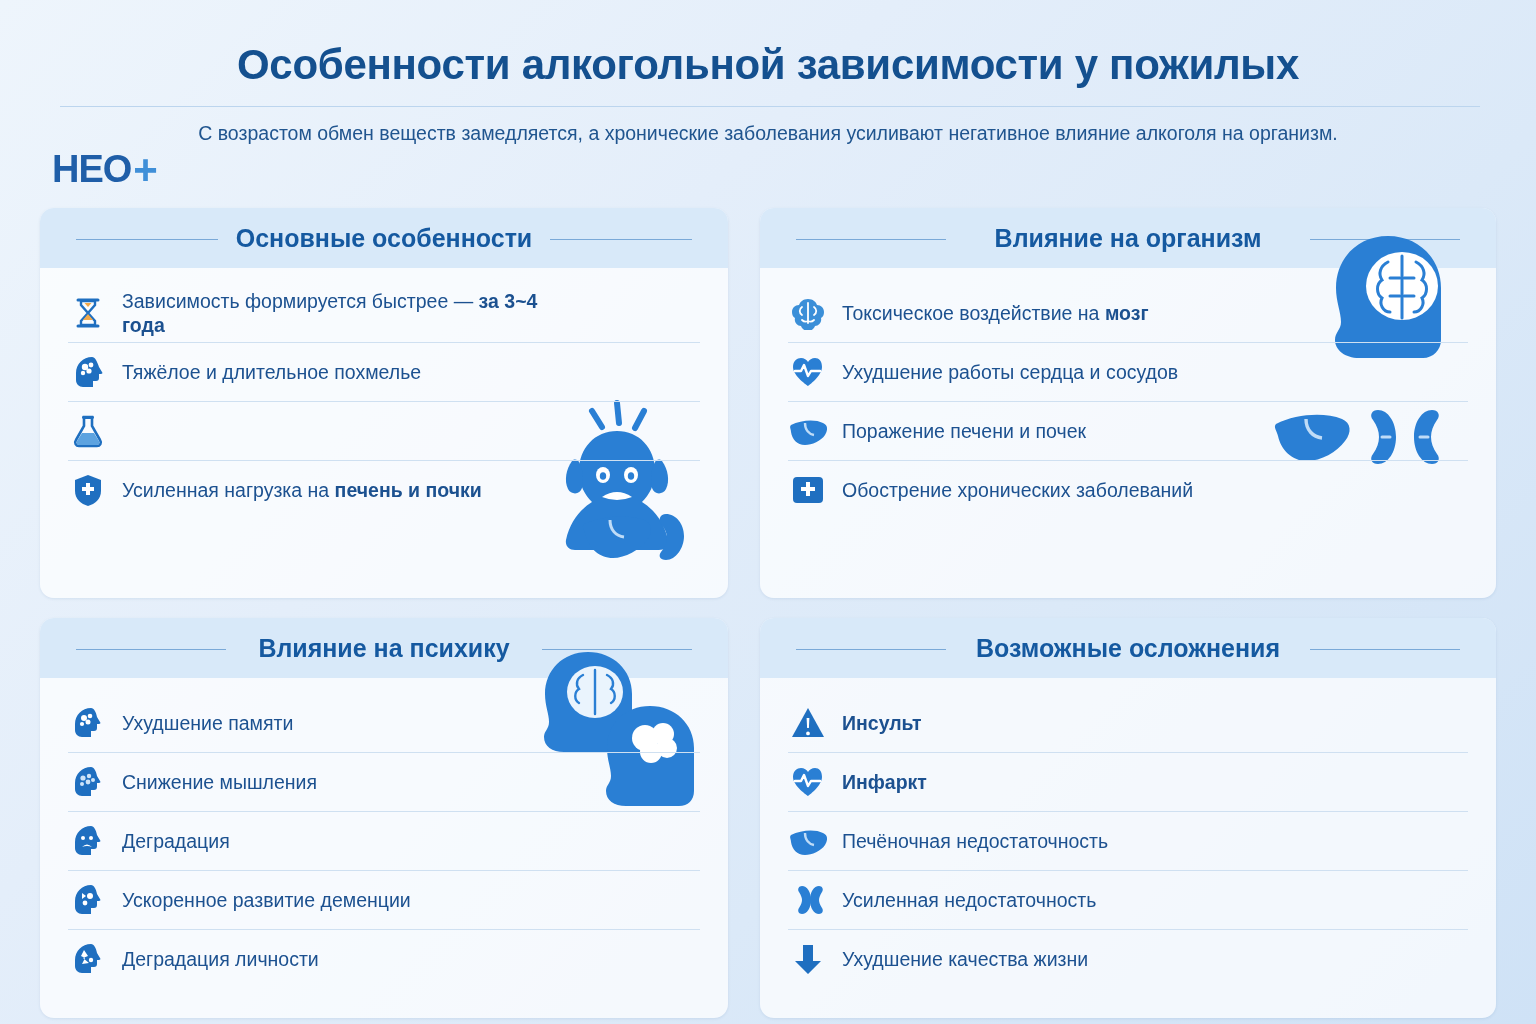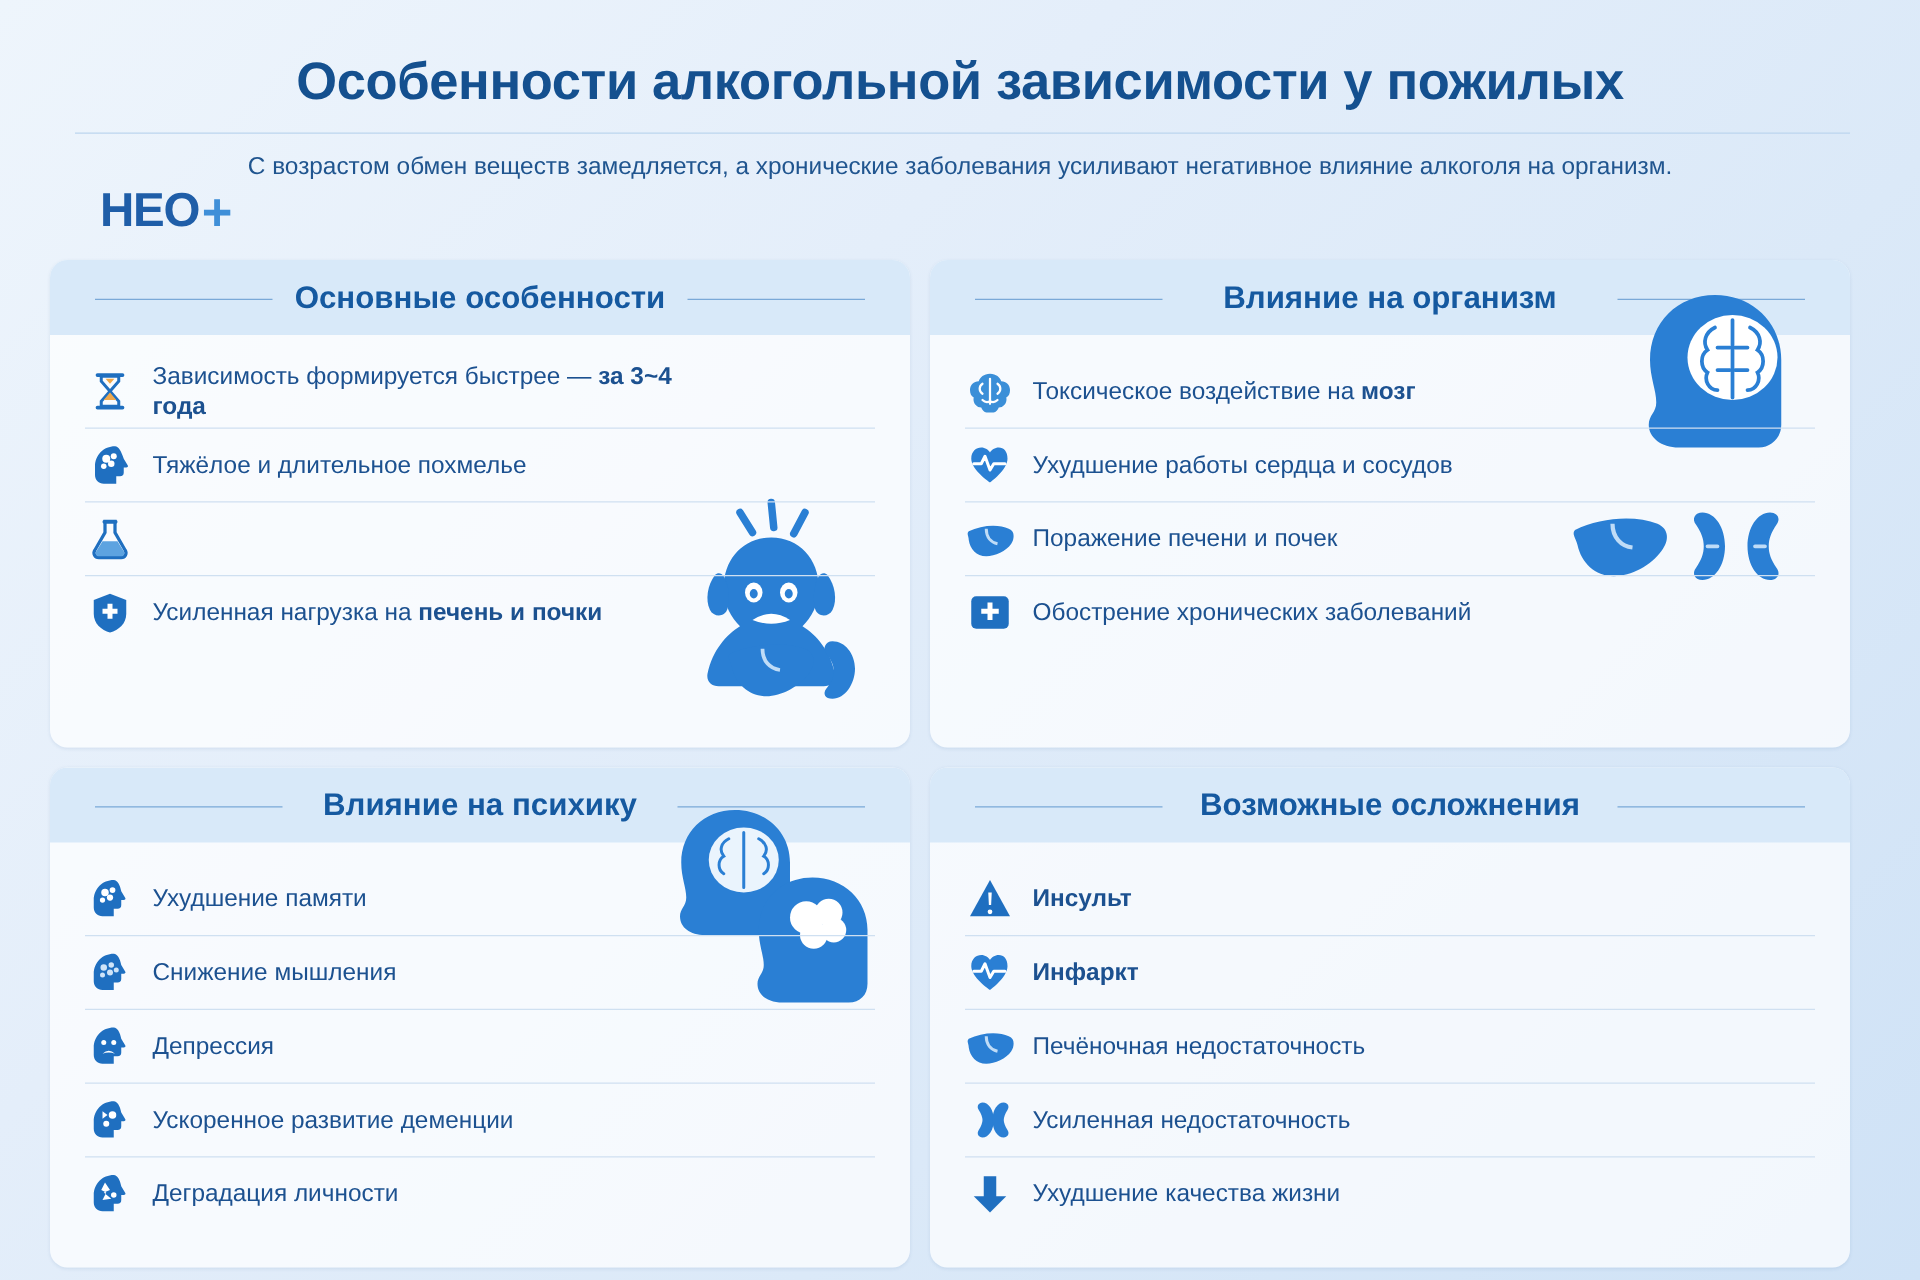--- a/index.html
+++ b/index.html
@@ -49,40 +49,38 @@
     position: absolute;
     left: 52px;
     top: 148px;
     font-size: 38px;
     font-weight: bold;
     color: #1f5ea8;
     letter-spacing: -1px;
     display: flex;
     align-items: center;
     gap: 2px;
-    margin-left: 28px;
   }
   .logo .plus {
     color: #3f8fd8;
     font-size: 42px;
     line-height: 0.8;
   }
 
   
   .grid {
     position: absolute;
     left: 40px;
     top: 208px;
     width: 1456px;
     display: grid;
     grid-template-columns: 688px 736px;
     grid-template-rows: 390px 400px;
     column-gap: 32px;
     row-gap: 20px;
-    gap: 16px;
   }
   .card {
     background: rgba(255,255,255,0.72);
     border-radius: 14px;
     box-shadow: 0 1px 3px rgba(30,80,140,0.10);
     overflow: hidden;
     position: relative;
   }
   .card-head {
     background: #d8e9f9;
@@ -397,21 +395,21 @@
         <span class="icon">
           <svg width="36" height="34" viewBox="0 0 36 34">
             <path d="M21 2C12 2 5 9 5 18v6c0 4 3 7 7 7h9v-6h3c2 0 3-1 3-3v-4h2c1 0 2-1 1-2l-3-5C26 6 24 2 21 2z" fill="#1f6fc0"></path>
             <g fill="#ffffff">
                 <circle cx="13" cy="14" r="2"></circle>
                 <circle cx="21" cy="14" r="2"></circle>
                 <path d="M12 23q5-5 10 0q-5-2-10 0z"></path>
               </g>
           </svg>
         </span>
-        <span class="txt"><span>Депрессия</span></span>
+        <span class="txt"><span>Деградация</span></span>
       </div>
 
       <div class="row">
         <span class="icon">
           <svg width="36" height="34" viewBox="0 0 36 34">
             <path d="M21 2C12 2 5 9 5 18v6c0 4 3 7 7 7h9v-6h3c2 0 3-1 3-3v-4h2c1 0 2-1 1-2l-3-5C26 6 24 2 21 2z" fill="#1f6fc0"></path>
             <g fill="#ffffff">
                 <path d="M12 10l4 3-4 3z"></path>
                 <circle cx="20" cy="13" r="3"></circle>
                 <circle cx="15" cy="20" r="2.4"></circle>

